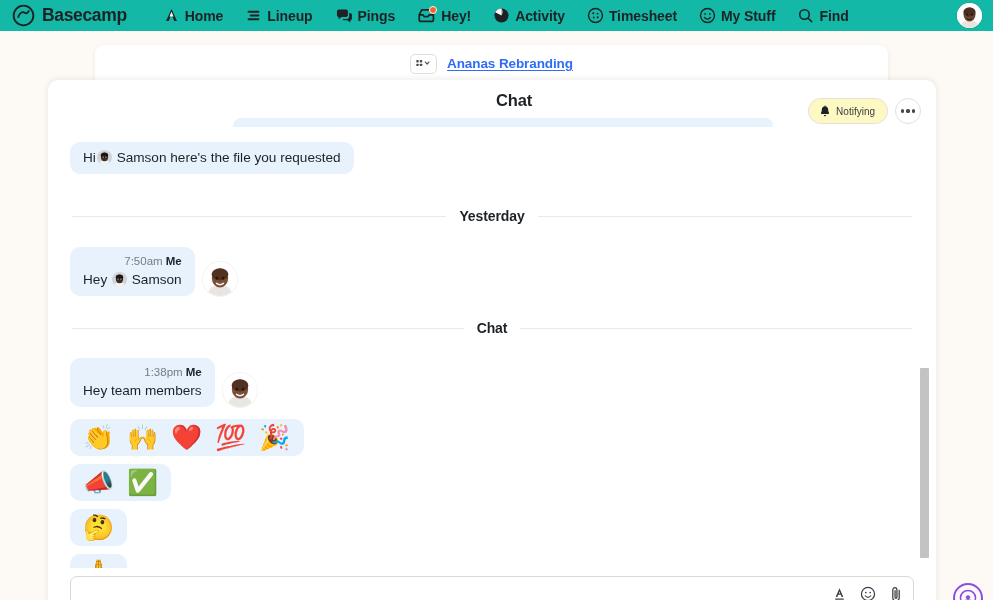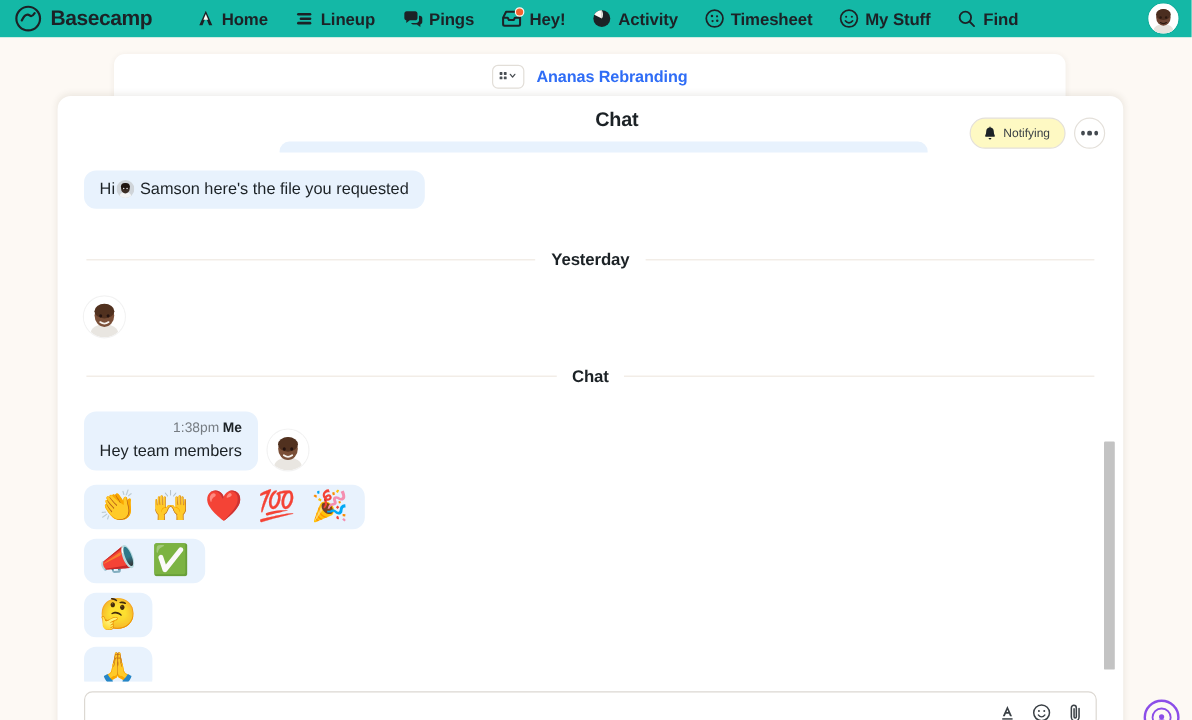--- a/index.html
+++ b/index.html
@@ -65,21 +65,21 @@
   .grid-btn {
     width: 27px; height: 20px;
     border: 1px solid #e2ded8; border-radius: 5px;
     background: #fff;
     display: flex; align-items: center; justify-content: center; gap: 2px;
     cursor: pointer;
   }
   .grid-btn svg { display: block; }
   .crumb-link {
     font-size: 13.5px; font-weight: bold;
-    color: #2f6df6; 
+    color: #2f6df6; text-decoration: underline;
     text-underline-offset: 2px; cursor: pointer;
     letter-spacing: -0.1px;
   }
   .crumb-rule {
     position: absolute; left: 0; right: 0; top: 37px;
     height: 1px; background: #f0ece6;
   }
 
   
   .card-front {
@@ -410,20 +410,31 @@
     </div>
 
     <div class="divider" style="margin-top:34px;">
       <div class="line"></div>
       <div class="label">Yesterday</div>
       <div class="line"></div>
     </div>
 
     <div class="row-right" style="margin-top:23px;">
       <div class="msg-group">
+        <div class="bubble">
+          <div class="bubble-meta"><span>7:50am</span><b>Me</b></div>
+          <div class="bubble-text"><span>Hey</span> <span class="mention"><svg width="15" height="15" viewBox="0 0 15 15">
+                 <rect width="15" height="15" fill="#cfd4d9"></rect>
+                 <ellipse cx="7.5" cy="13.6" rx="5" ry="3.6" fill="#f2f3f4"></ellipse>
+                 <ellipse cx="7.5" cy="7" rx="3.6" ry="4.2" fill="#3a2c24"></ellipse>
+                 <ellipse cx="7.5" cy="5.2" rx="3.7" ry="2.8" fill="#20150f"></ellipse>
+                 <circle cx="6.1" cy="7.1" r="0.62" fill="#efefef"></circle>
+                 <circle cx="8.9" cy="7.1" r="0.62" fill="#efefef"></circle>
+               </svg></span> <span>Samson</span></div>
+        </div>
         <div class="msg-avatar">
           <svg width="34" height="34" viewBox="0 0 34 34">
             <rect width="34" height="34" fill="#ffffff"></rect>
             <ellipse cx="17" cy="31" rx="11.5" ry="8" fill="#e9e6e1"></ellipse>
             <ellipse cx="17" cy="16" rx="8.2" ry="9.4" fill="#7a4f38"></ellipse>
             <ellipse cx="17" cy="12.3" rx="8.3" ry="6.1" fill="#51311f"></ellipse>
             <ellipse cx="13.9" cy="16.2" rx="1.25" ry="1.4" fill="#241310"></ellipse>
             <ellipse cx="20.1" cy="16.2" rx="1.25" ry="1.4" fill="#241310"></ellipse>
             <path d="M13.5 21.4c2.2 1.6 4.8 1.6 7 0" stroke="#f5f2ee" stroke-width="1.5" fill="none" stroke-linecap="round"></path>
           </svg>

